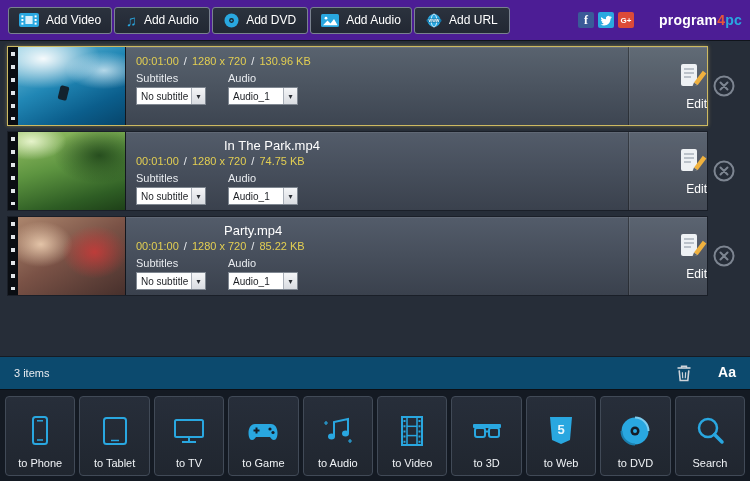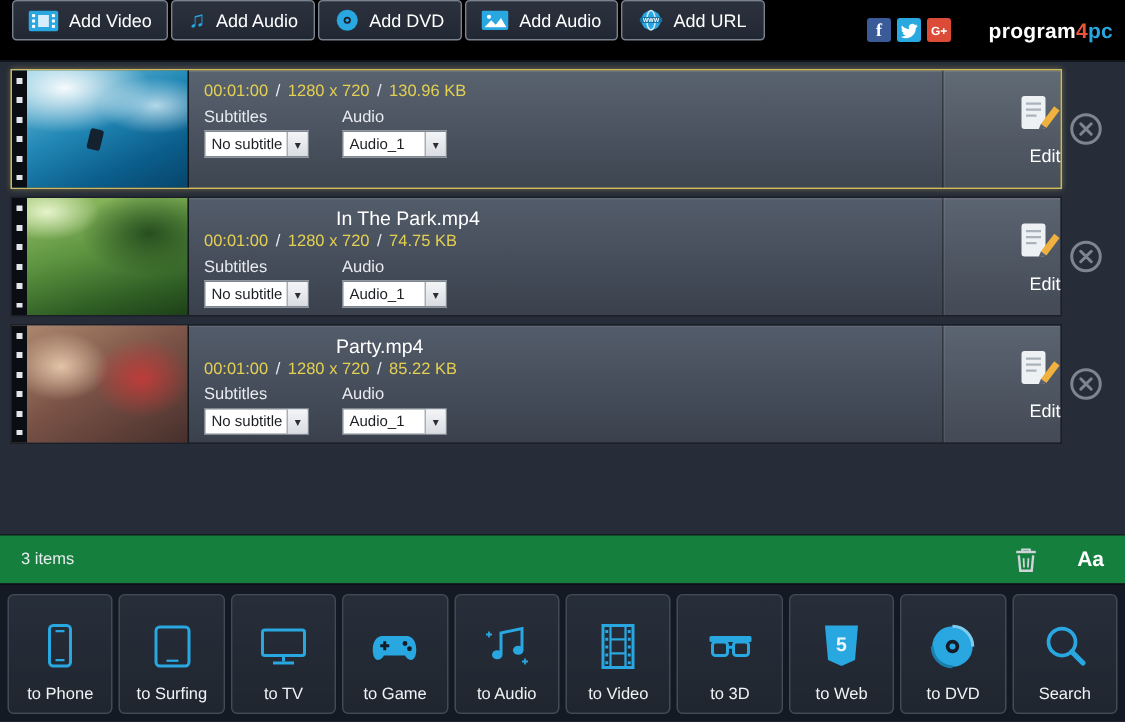--- a/index.html
+++ b/index.html
@@ -1,22 +1,22 @@
 <!DOCTYPE html>
 <html><head>
 <meta charset="utf-8">
 <style>
   * { margin:0; padding:0; box-sizing:border-box; }
   html,body { width:750px; height:481px; }
   body { font-family:"Liberation Sans", sans-serif; background:#262d38; overflow:hidden; }
   #app { position:relative; width:750px; height:481px; background:#262d38; }
 
   
-  .topbar { height:41px; background:#000000; border-bottom:1px solid #10141b;
-            display:flex; padding:0 8px; }
+  .topbar { height:41px; background:#4c1d95; border-bottom:1px solid #10141b;
+            display:flex; align-items:center; padding:0 8px; }
   .tb-btn { display:flex; align-items:center; justify-content:center; gap:7px;
             min-width:96px; height:27px; padding:0 10px; margin-right:2px;
             border:1px solid #79828f; border-radius:3px;
             background:linear-gradient(#2b323e,#222833);
             color:#fff; font-size:12px; cursor:pointer; }
   .tb-btn .ticon { display:flex; align-items:center; }
   .note-glyph { color:#29a7e0; font-size:15px; line-height:1; }
 
   .top-right { margin-left:auto; display:flex; align-items:center; gap:4px; }
   .soc { width:16px; height:16px; border-radius:2px; display:flex; align-items:center;
@@ -72,21 +72,21 @@
   .edit { width:79px; flex:none; border-left:1px solid rgba(0,0,0,.4);
           box-shadow:inset 1px 0 0 rgba(255,255,255,.07);
           background:rgba(255,255,255,.05);
           display:flex; flex-direction:column; align-items:flex-end; justify-content:center;
           gap:3px; color:#fff; font-size:12px; cursor:pointer; }
 
   .close { position:absolute; right:14px; top:28px; width:24px; height:24px; cursor:pointer; }
 
   
   .statusbar { position:absolute; left:0; right:0; bottom:92px; height:33px;
-               background:#15803d; border-top:1px solid #161b23;
+               background:#0c4a6e; border-top:1px solid #161b23;
                display:flex; align-items:center; padding:0 14px; }
   .status-count { font-size:11px; color:#e8ebef; }
   .status-right { margin-left:auto; display:flex; align-items:flex-start; gap:26px; }
   .trash-btn { display:flex; cursor:pointer; }
   .font-btn { color:#ffffff; font-size:14px; font-weight:bold; cursor:pointer; }
 
   
   .bottompanel { position:absolute; left:0; right:0; bottom:0; height:92px;
                  background:#141a23; border-top:1px solid #0c1016;
                  display:flex; align-items:center; padding:0 5px; gap:4px; }
@@ -349,21 +349,21 @@
       <span>to Phone</span>
     </div>
 
     <div class="out-btn">
       <span class="oicon">
         <svg width="34" height="34" viewBox="0 0 34 34">
             <rect x="6" y="4" width="22" height="26" rx="2.5" fill="none" stroke="#29a7e0" stroke-width="2"></rect>
             <line x1="13" y1="26.5" x2="21" y2="26.5" stroke="#29a7e0" stroke-width="1.5"></line>
           </svg>
       </span>
-      <span>to Surfing</span>
+      <span>to Tablet</span>
     </div>
 
     <div class="out-btn">
       <span class="oicon">
         <svg width="34" height="34" viewBox="0 0 34 34">
             <rect x="3" y="6" width="28" height="17" rx="1.5" fill="none" stroke="#29a7e0" stroke-width="2"></rect>
             <line x1="17" y1="23" x2="17" y2="27" stroke="#29a7e0" stroke-width="2"></line>
             <line x1="10" y1="28" x2="24" y2="28" stroke="#29a7e0" stroke-width="2"></line>
           </svg>
       </span>

